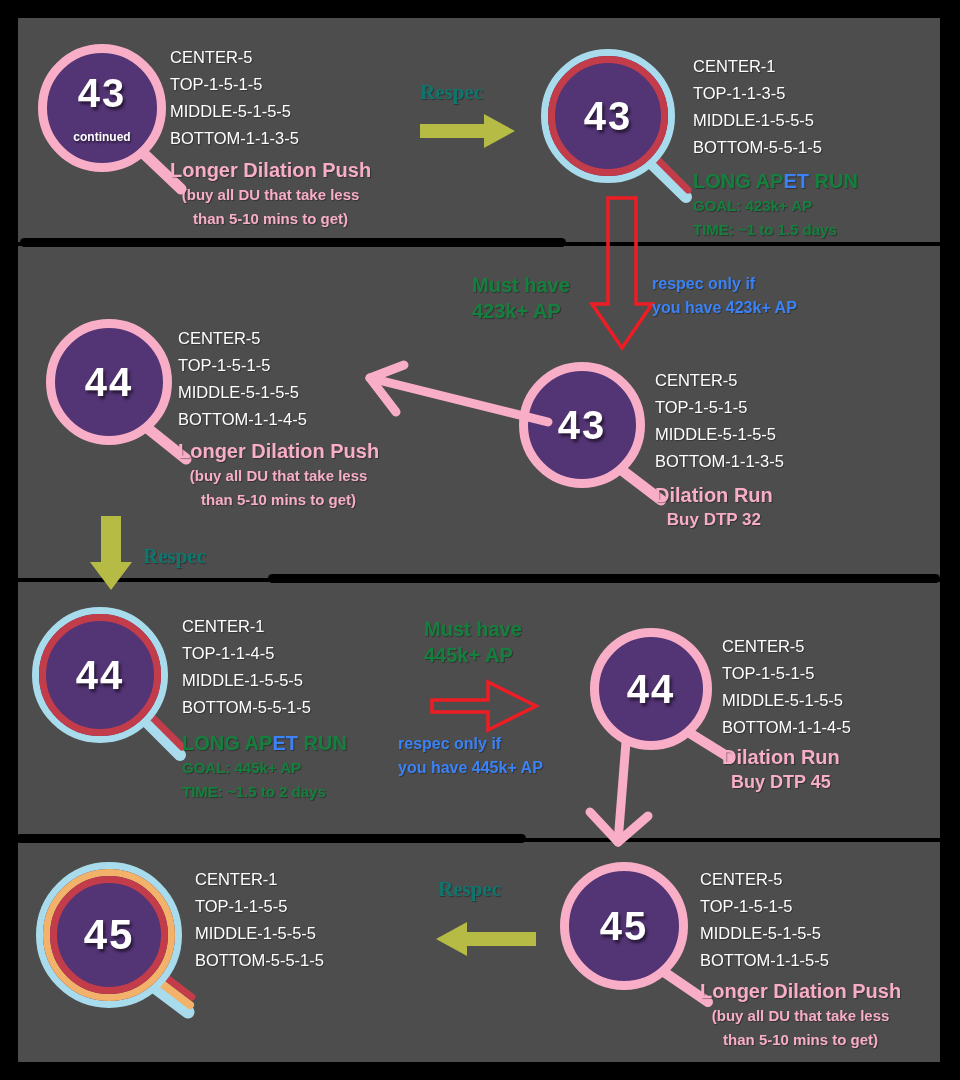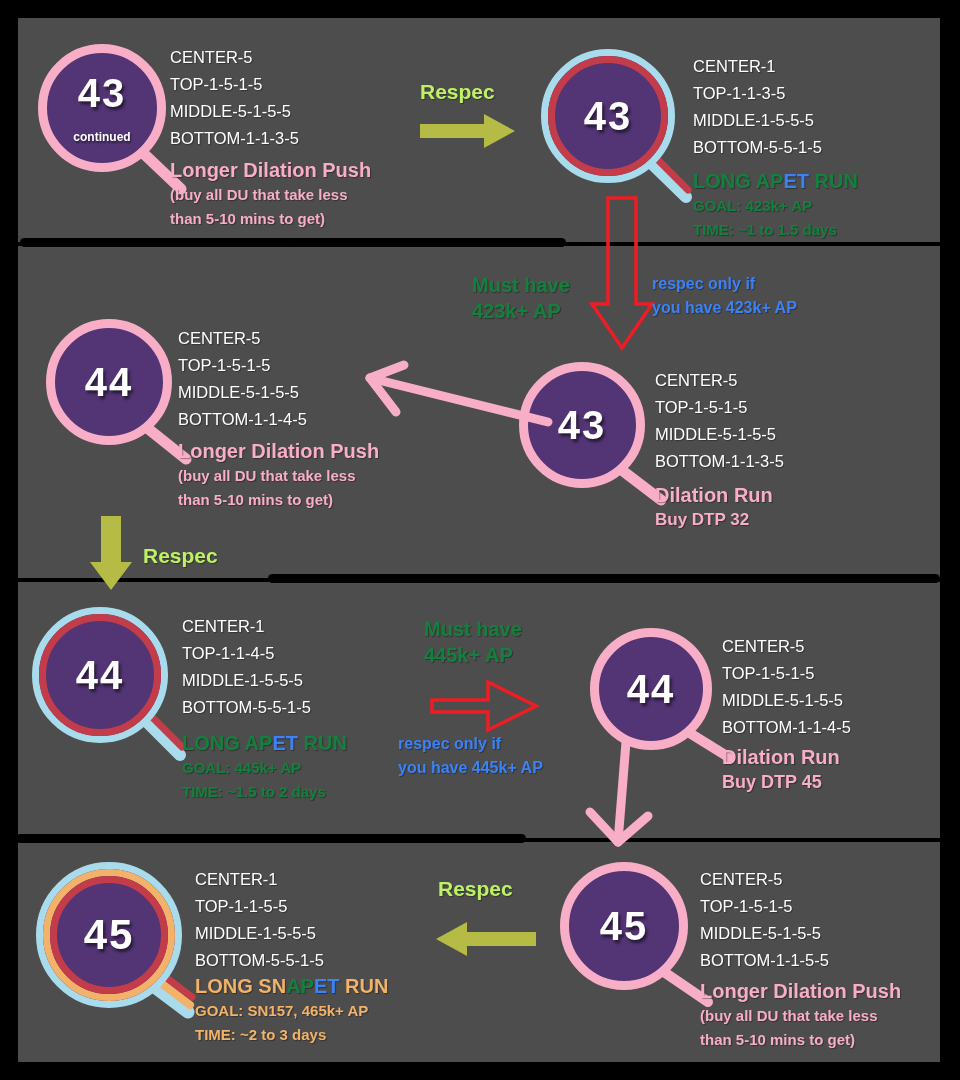--- a/index.html
+++ b/index.html
@@ -26,25 +26,25 @@
 
   
   .stats{position:absolute;}
   .stats .line{color:#ffffff;font-size:16.5px;line-height:27px;white-space:nowrap;
                text-shadow:1px 1px 1px rgba(0,0,0,.35);}
   .note{position:absolute;}
   .note .big{font-weight:bold;font-size:20px;line-height:26px;white-space:nowrap;
              text-shadow:1px 1px 1px rgba(0,0,0,.35);}
   .note .small{font-weight:bold;font-size:15px;line-height:24px;white-space:nowrap;
                text-shadow:1px 1px 1px rgba(0,0,0,.35);}
-  .pink{color:#f9aec8;}
+  .pink{color:#f9aec8;text-align:center;}
   .red{color:#15803d;}
   .cyan{color:#3b82f6;}
   .orange{color:#f3b269;}
-  .olive{color:#bef264;}
+  .olive{color:#0f766e;font-family:Liberation Serif, serif;}
 
   .label{position:absolute;font-weight:bold;white-space:nowrap;
          text-shadow:1px 1px 1px rgba(0,0,0,.35);}
 
   .title{position:absolute;color:#fff;font-weight:bold;font-size:16px;}
 
   svg{position:absolute;overflow:visible;}
 </style>
 </head>
 <body>
@@ -252,25 +252,20 @@
       <div class="num" style="font-size:42px;position:relative;">45</div>
     </div>
   </div>
 
   <div class="stats" style="left:195px;top:866px;">
     <div class="line">CENTER-1</div>
     <div class="line">TOP-1-1-5-5</div>
     <div class="line">MIDDLE-1-5-5-5</div>
     <div class="line">BOTTOM-5-5-1-5</div>
   </div>
-  <div class="note" style="left:195px;top:973px;">
-    <div class="big"><span class="orange">LONG SN</span><span class="red">AP</span><span class="cyan">ET</span><span class="orange"> RUN</span></div>
-    <div class="small orange">GOAL: SN157, 465k+ AP</div>
-    <div class="small orange">TIME: ~2 to 3 days</div>
-  </div>
 
   <div class="label olive" style="left:438px;top:877px;font-size:21px;">Respec</div>
   <svg width="110" height="40" style="left:432px;top:920px;">
     <path d="M104,12 L35,12 L35,2 L4,19 L35,36 L35,26 L104,26 Z" fill="#b5bb44"></path>
   </svg>
 
   <div class="node" style="left:560px;top:862px;">
     <svg width="160" height="150" viewBox="0 0 160 150">
       <line x1="104" y1="110" x2="148" y2="140" stroke="#f9aec8" stroke-width="10" stroke-linecap="round"></line>
     </svg>

